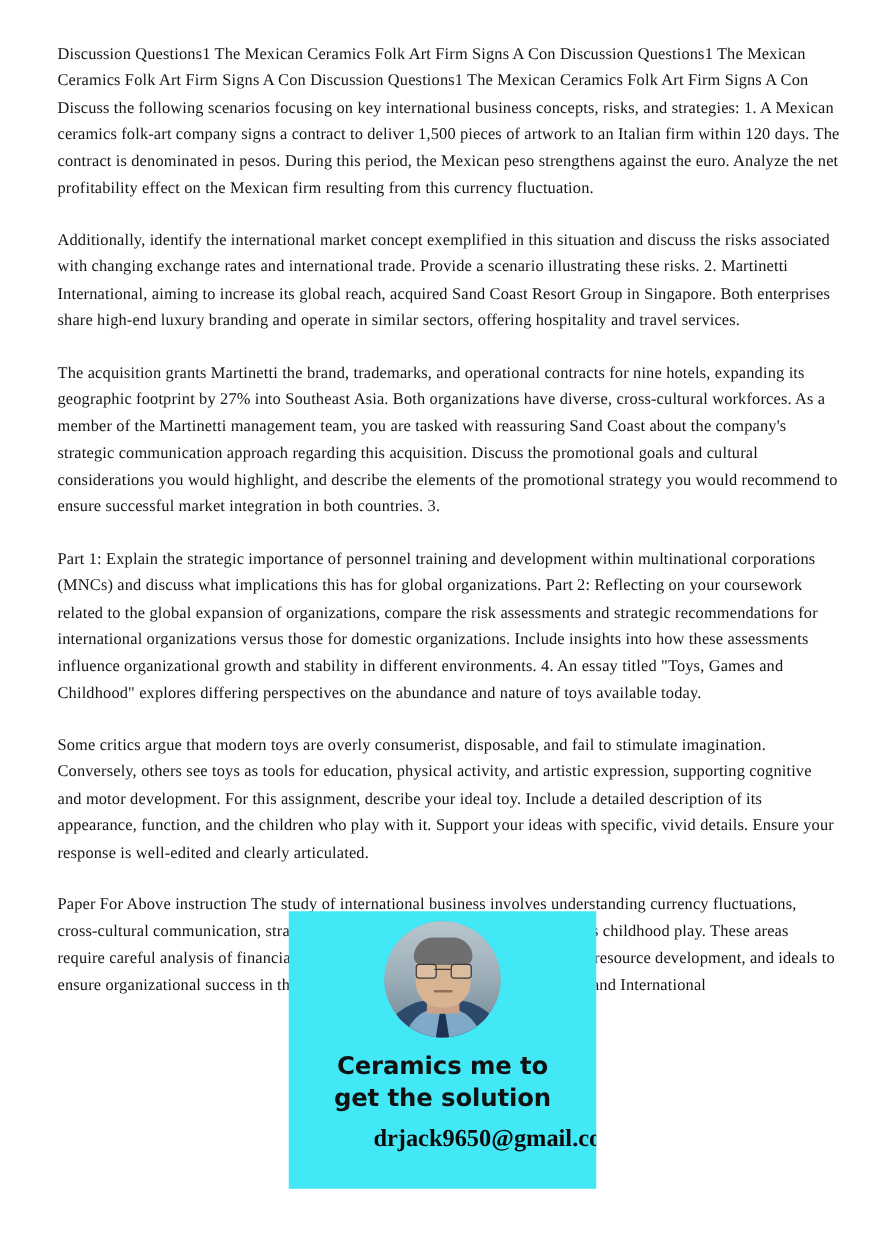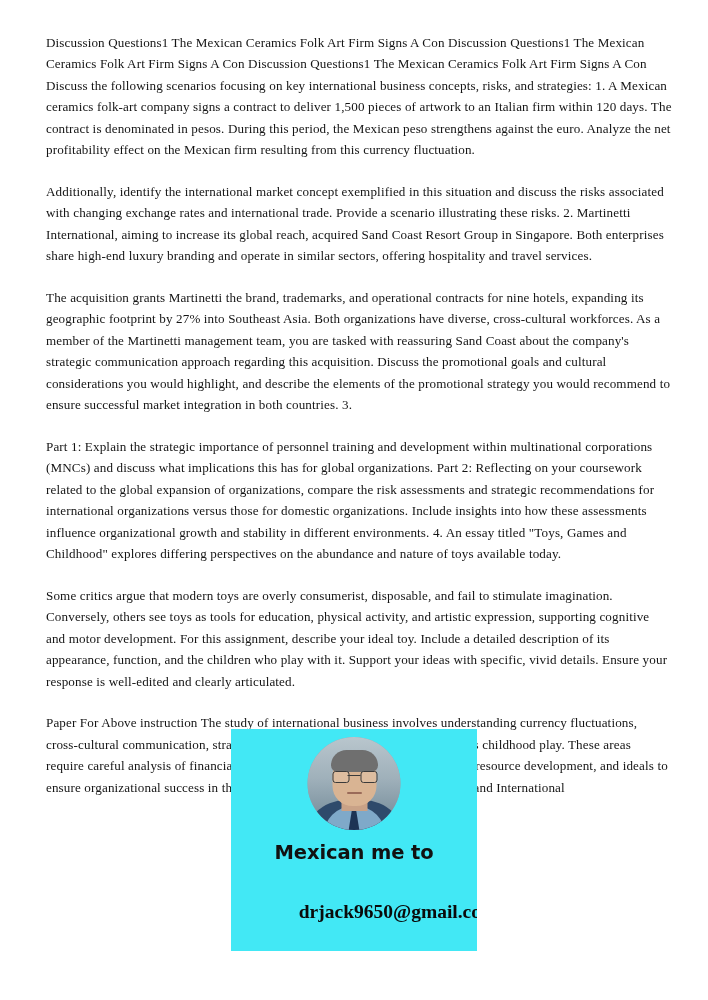--- a/index.html
+++ b/index.html
@@ -206,17 +206,18 @@
         <div class="p-tie"></div>
         <div class="p-neck"></div>
         <div class="p-face"></div>
         <div class="p-hair"></div>
         <div class="p-glass-l"></div>
         <div class="p-glass-r"></div>
         <div class="p-bridge"></div>
         <div class="p-mouth"></div>
       </div>
     </div>
-    <div class="cta-line1">Mexican me to</div>
+    <div class="cta-line1">Ceramics me to</div>
+    <div class="cta-line2">get the solution</div>
     <div class="cta-email">drjack9650@gmail.com</div>
   </div>
 
 </div>
 
 </body></html>

